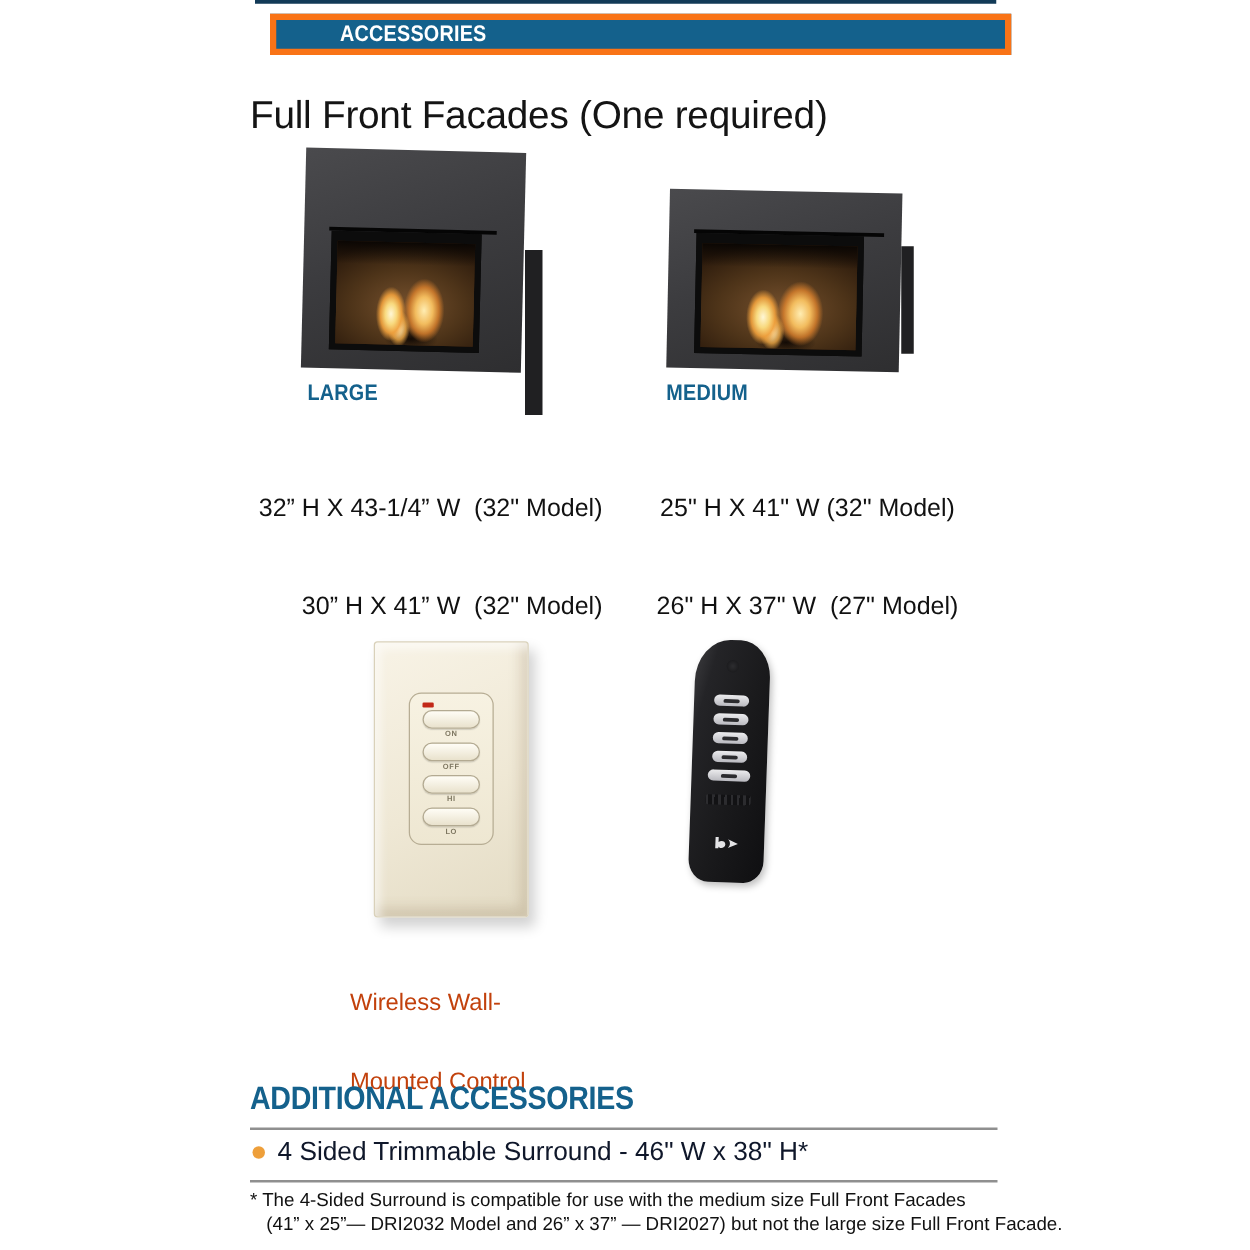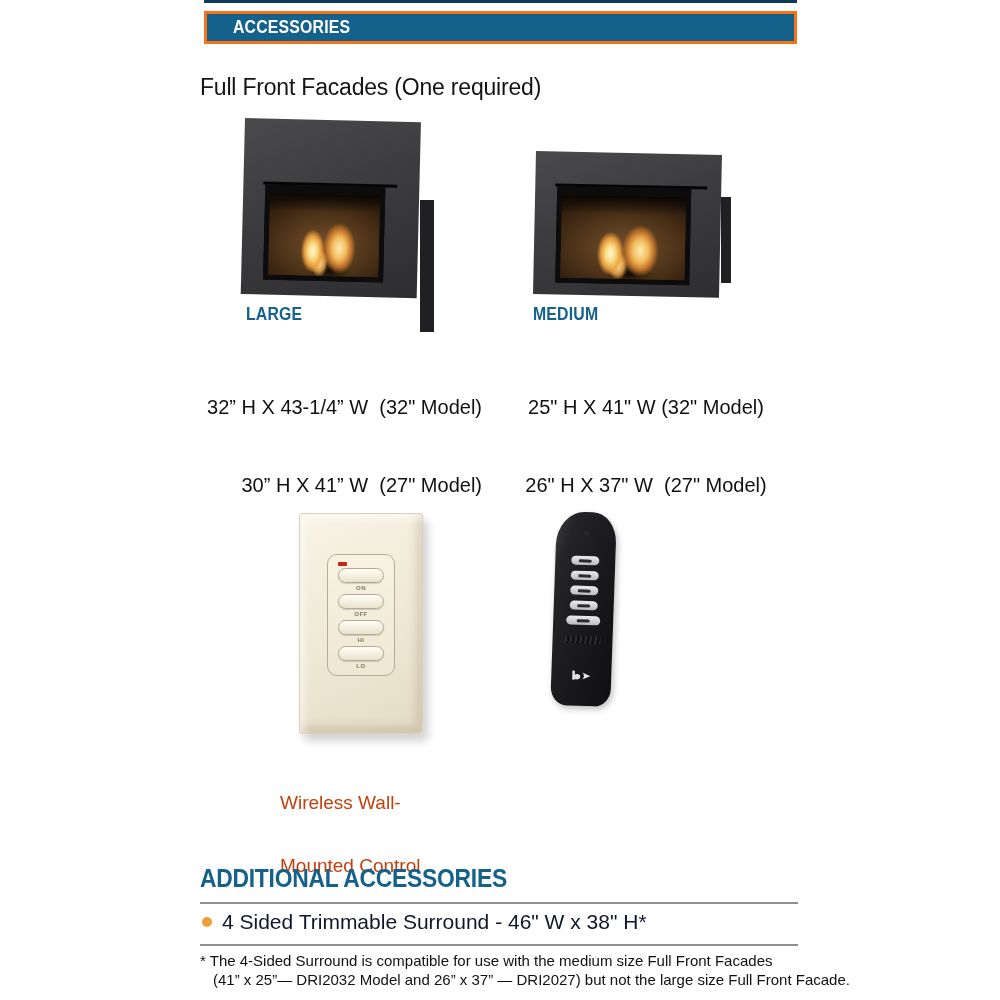--- a/index.html
+++ b/index.html
@@ -5,26 +5,26 @@
   * { margin:0; padding:0; box-sizing:border-box; }
   html,body { background:#ffffff; }
   body { width:1000px; height:1000px; font-family:"Liberation Sans", sans-serif; color:#1a1a1a; }
   .page { position:relative; width:1000px; height:1000px; background:#ffffff; overflow:hidden; }
   .abs { position:absolute; }
 
   
   .top-rule { left:204px; top:0; width:593px; height:3px; background:#123a57; }
 
   
-  .acc-bar { left:204px; top:11px; width:593px; height:33px; background:#14618c;
-             border:3px solid #f97316; display:flex; align-items:center; padding-left:26px; }
+  .acc-bar { left:216px; top:11px; width:593px; height:33px; background:#14618c;
+             border:5px solid #f97316; display:flex; align-items:center; padding-left:51px; }
   .acc-bar span { color:#ffffff; font-weight:bold; font-size:18px; letter-spacing:0.2px;
                   transform:scaleX(0.88); transform-origin:left center; white-space:pre; }
 
-  .h-title { font-size:23px; color:#141414; letter-spacing:-0.2px; white-space:pre; }
+  .h-title { font-size:31px; color:#141414; letter-spacing:-0.2px; white-space:pre; }
   .facades-title { left:200px; top:74px; }
   .controls-title { left:200px; top:463px; }
 
   
   .facade { }
   .facade .side { position:absolute; background:#202022; }
   .facade .panel { position:absolute; background:linear-gradient(160deg,#4a4a4d 0%, #3c3c3f 45%, #2e2e30 100%); }
   .facade .slot { position:absolute; background:#050505; height:3px; }
   .facade .window { position:absolute; background:#0b0b0b; border:5px solid #0c0c0c; border-top-width:8px; }
   .fire { position:absolute; inset:0;
@@ -140,21 +140,21 @@
         <div class="fire"></div>
       </div>
     </div>
   </div>
 
   <div class="abs size-label label-large">LARGE</div>
   <div class="abs size-label label-medium">MEDIUM</div>
 
   <div class="abs dims dims-large">
     <div>32” H X 43-1/4” W  (32" Model)</div>
-    <div>30” H X 41” W  (27" Model)</div>
+    <div>30” H X 41” W  (32" Model)</div>
   </div>
   <div class="abs dims dims-medium">
     <div>25" H X 41" W (32" Model)</div>
     <div>26" H X 37" W  (27" Model)</div>
   </div>
 
 
   <div class="abs wall-plate">
     <div class="wall-panel">
       <div class="wall-led"></div>

